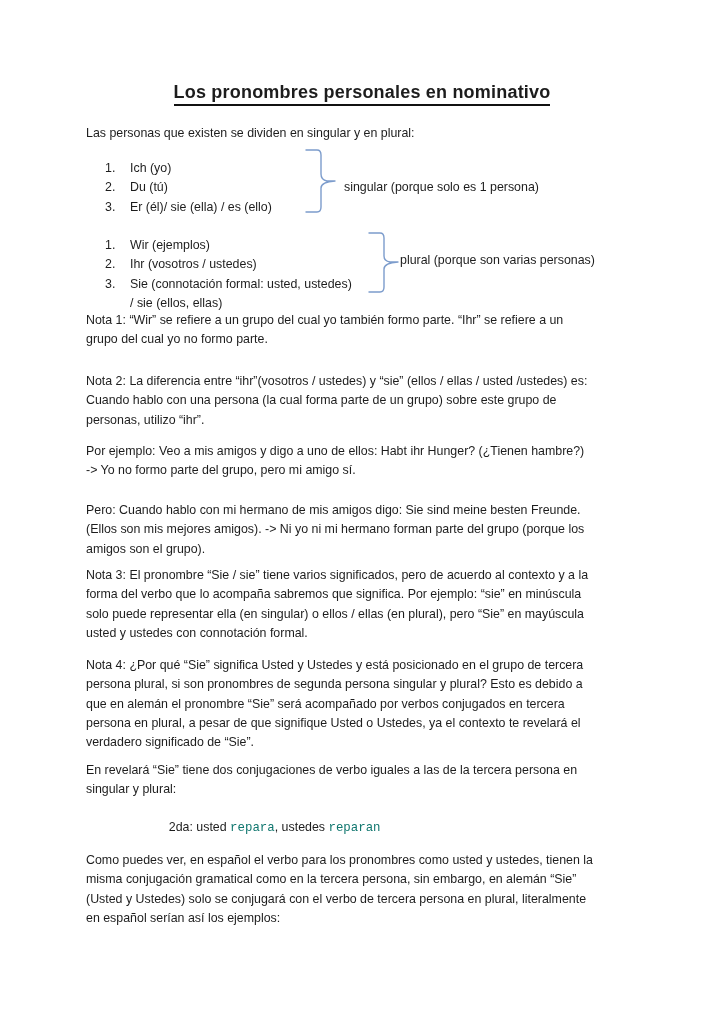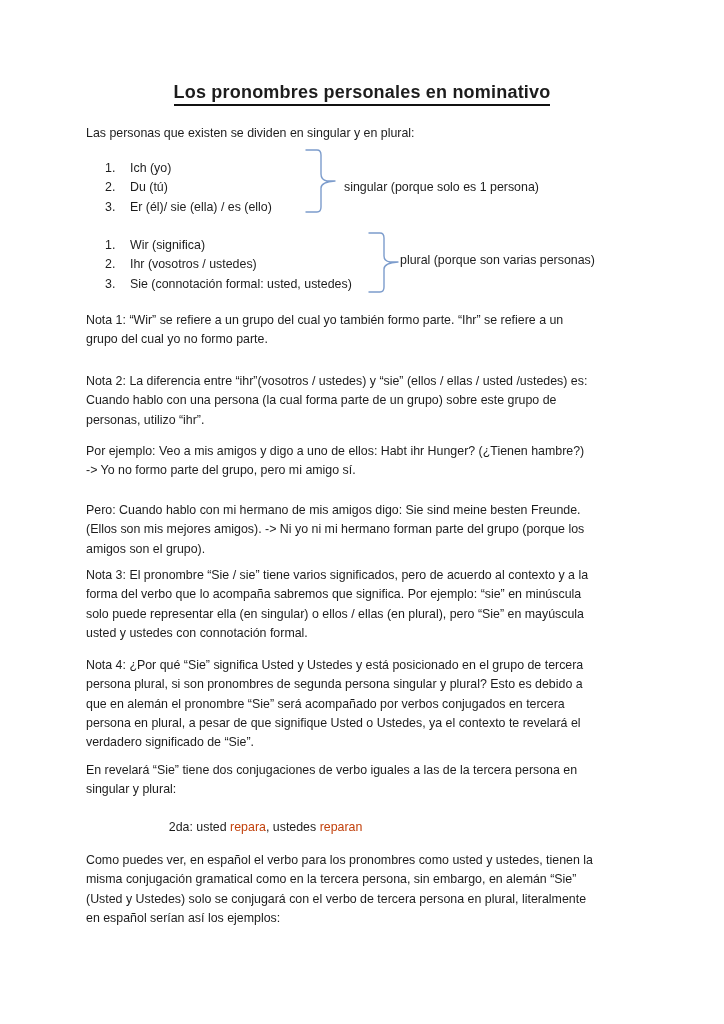--- a/index.html
+++ b/index.html
@@ -61,21 +61,21 @@
   .espanol{top:761px;}
   .como{top:851px;}
   .conj{
     left:155px;
     font-size:12.4px;
     line-height:19.3px;
     white-space:pre;
   }
   .conj1{top:799px;}
   .conj2{top:818px;}
-  .verb{color:#c2410c;}
+  .verb{color:#0f766e;font-family:Liberation Mono, monospace;}
 </style>
 </head>
 <body>
 
 <div class="page">
 
   <div class="abs title-wrap">
     <span class="title-text">Los pronombres personales en nominativo</span>
   </div>
 
@@ -100,30 +100,31 @@
     <svg class="brace-svg" width="32" height="66" viewBox="0 0 32 66">
       <path d="M1,2 L12,2 Q16,2 16,7 L16,26 Q16,32 22,33 L30,33 Q16,34 16,40 L16,59 Q16,64 12,64 L1,64" fill="none" stroke-width="1.4" stroke-linecap="round" stroke-linejoin="round" stroke="#7c9ccc"></path>
     </svg>
   </div>
 
   <div class="abs group-label label-singular">singular (porque solo es 1 persona)</div>
 
   <div class="abs list list2">
     <div class="olrow">
       <span class="olnum">1.</span>
-      <span>Wir (significa)</span>
+      <span>Wir (ejemplos)</span>
     </div>
     <div class="olrow">
       <span class="olnum">2.</span>
       <span>Ihr (vosotros / ustedes)</span>
     </div>
     <div class="olrow">
       <span class="olnum">3.</span>
       <span>Sie (connotación formal: usted, ustedes)</span>
     </div>
+    <div class="olcont">/ sie (ellos, ellas)</div>
   </div>
 
   <div class="abs brace2">
     <svg class="brace-svg" width="32" height="63" viewBox="0 0 32 63">
       <path d="M1,2 L12,2 Q16,2 16,7 L16,25 Q16,30 22,31 L30,31 Q16,32 16,38 L16,56 Q16,61 12,61 L1,61" fill="none" stroke-width="1.4" stroke-linecap="round" stroke-linejoin="round" stroke="#7c9ccc"></path>
     </svg>
   </div>
 
   <div class="abs group-label label-plural">plural (porque son varias personas)</div>
 

